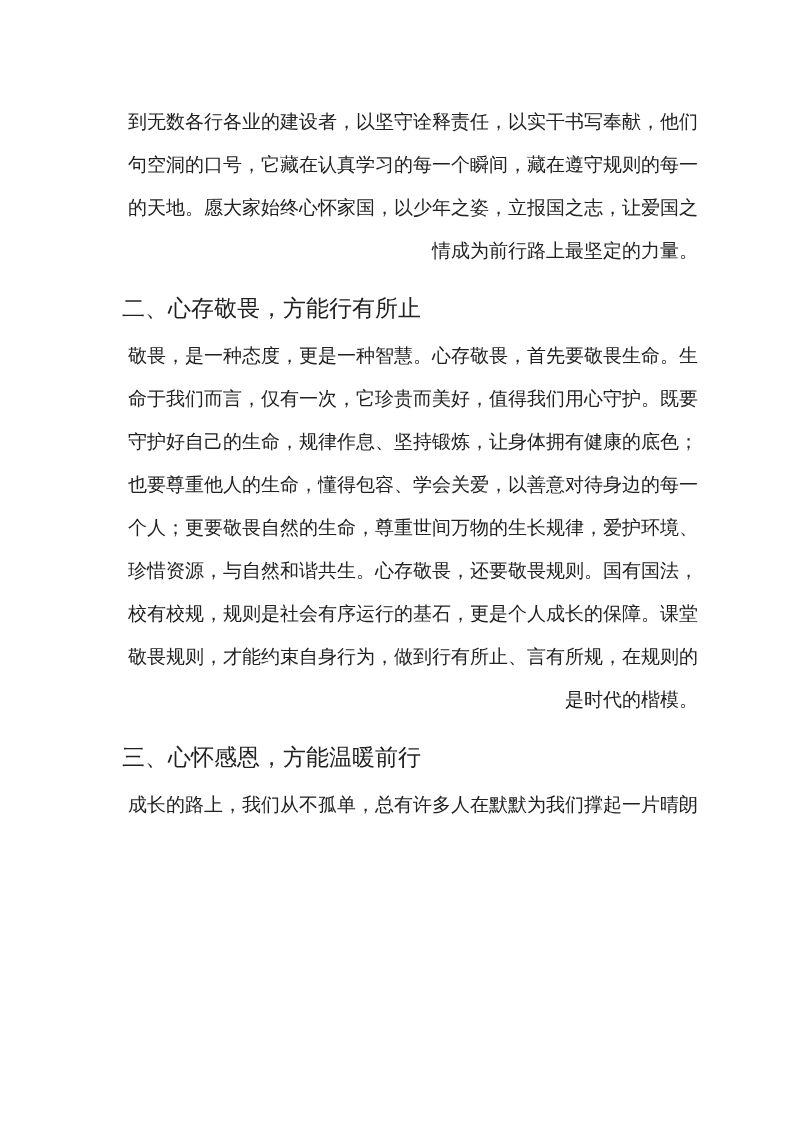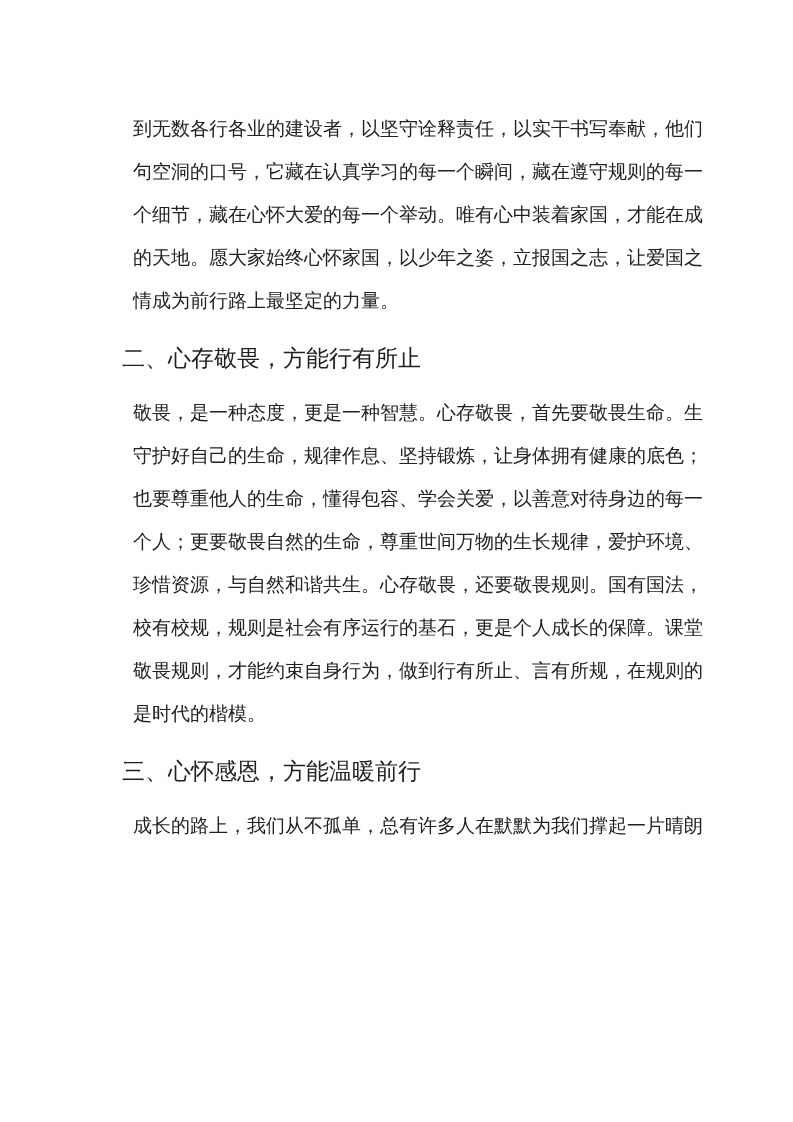--- a/index.html
+++ b/index.html
@@ -23,21 +23,22 @@
     background: #ffffff;
   }
   .content {
     position: absolute;
     left: 122px;
     top: 96px;
     width: 580px;
     color: #212121;
   }
   .paragraph {
-    margin: 11px;
+    margin: 4px;
+    text-align: right;
   }
   .text-line {
     font-size: 19px;
     line-height: 43px;
     white-space: nowrap;
     letter-spacing: 0px;
     color: #212121;
   }
   .section-heading {
     font-size: 23px;
@@ -49,27 +50,27 @@
   }
 </style>
 </head>
 <body style="background: rgb(255, 255, 255);">
 
 <div class="page">
   <div class="content" id="doc-content" style="color: rgb(33, 33, 33);">
       <div class="paragraph">
         <div class="text-line">到无数各行各业的建设者，以坚守诠释责任，以实干书写奉献，他们</div>
         <div class="text-line">句空洞的口号，它藏在认真学习的每一个瞬间，藏在遵守规则的每一</div>
-        <div class="text-line">个细节，藏在心怀大爱的每一个举动。唯有心中装着家国，才能在成</div>
         <div class="text-line">的天地。愿大家始终心怀家国，以少年之姿，立报国之志，让爱国之</div>
         <div class="text-line">情成为前行路上最坚定的力量。</div>
       </div>
       <div class="section-heading">二、心存敬畏，方能行有所止</div>
       <div class="paragraph">
         <div class="text-line">敬畏，是一种态度，更是一种智慧。心存敬畏，首先要敬畏生命。生</div>
+        <div class="text-line">命于我们而言，仅有一次，它珍贵而美好，值得我们用心守护。既要</div>
         <div class="text-line">守护好自己的生命，规律作息、坚持锻炼，让身体拥有健康的底色；</div>
         <div class="text-line">也要尊重他人的生命，懂得包容、学会关爱，以善意对待身边的每一</div>
         <div class="text-line">个人；更要敬畏自然的生命，尊重世间万物的生长规律，爱护环境、</div>
         <div class="text-line">珍惜资源，与自然和谐共生。心存敬畏，还要敬畏规则。国有国法，</div>
         <div class="text-line">校有校规，规则是社会有序运行的基石，更是个人成长的保障。课堂</div>
         <div class="text-line">敬畏规则，才能约束自身行为，做到行有所止、言有所规，在规则的</div>
         <div class="text-line">是时代的楷模。</div>
       </div>
       <div class="section-heading">三、心怀感恩，方能温暖前行</div>
       <div class="paragraph">

